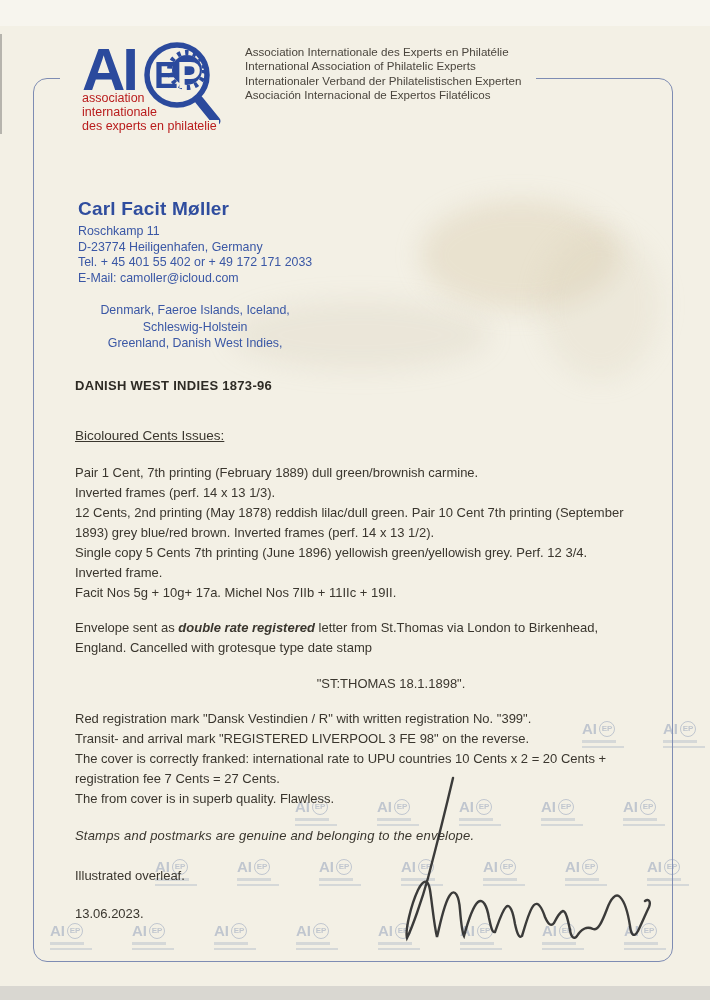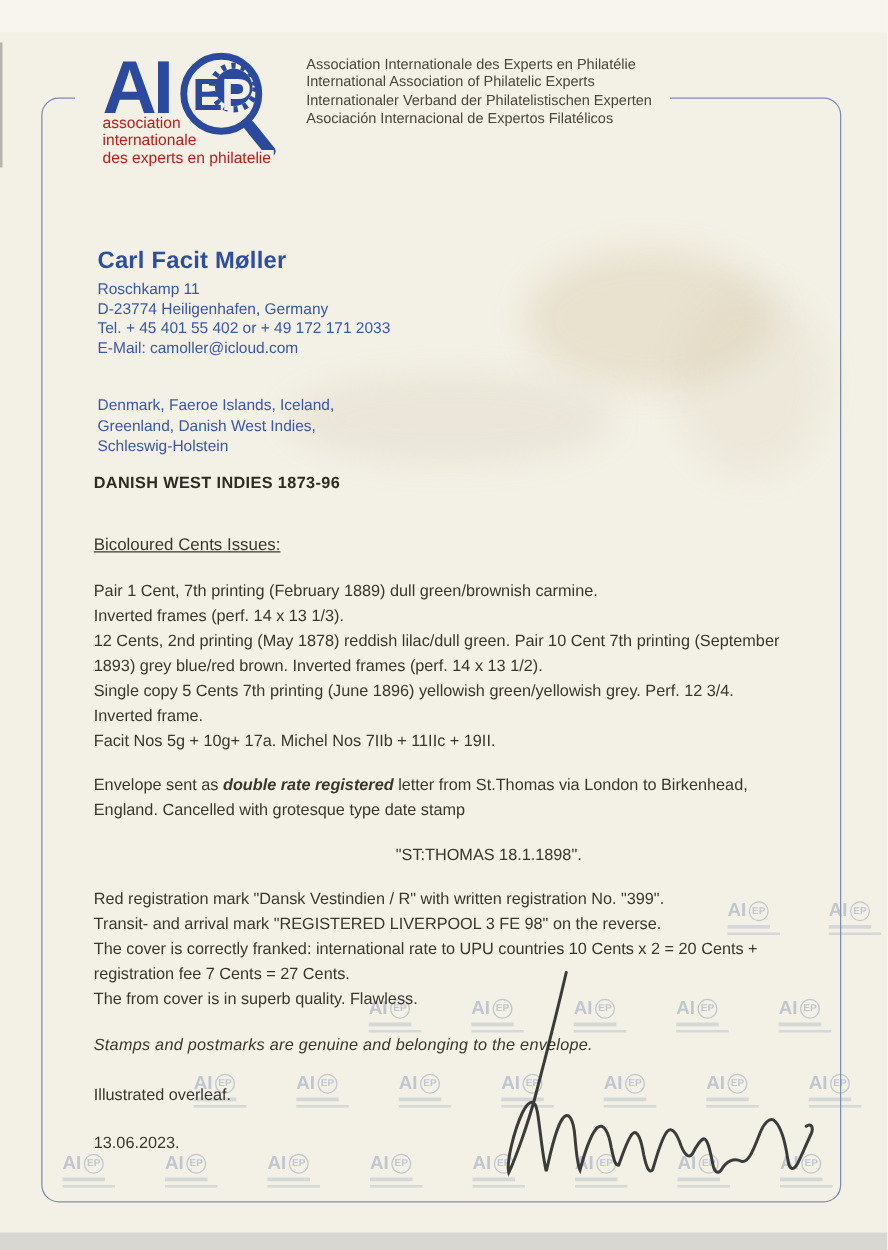--- a/index.html
+++ b/index.html
@@ -46,21 +46,21 @@
   .tagline span{display:block;background:#f3f0e5;width:fit-content;padding-right:2px;}
   .org-names{position:absolute;left:245px;top:45px;font-size:11.6px;line-height:14.3px;color:#4a453d;}
   .cert-no{position:absolute;left:540px;top:42px;color:#4d4d4d;white-space:nowrap;}
   .cert-no .no-prefix{font-size:16px;vertical-align:6px;letter-spacing:1px;}
   .cert-no .no-digits{font-family:"DejaVu Sans Mono", monospace;font-size:26px;letter-spacing:3px;}
 
   
   .expert{position:absolute;left:78px;top:198px;color:#3a57a5;}
   .expert-name{font-size:19px;font-weight:bold;color:#2f4d9e;letter-spacing:.2px;}
   .addr{margin-top:4px;font-size:12.4px;line-height:15.5px;}
-  .spec{margin-top:30px;font-size:12.4px;line-height:16.5px;}
+  .spec{margin-top:16px;font-size:12.4px;line-height:16.5px;text-align:center;}
 
   
   .content{position:absolute;left:75px;top:376px;width:568px;font-size:13px;line-height:20px;color:#3a362e;}
   .content div{white-space:nowrap;}
   .cert-title{font-size:13px;font-weight:bold;color:#2e2b25;letter-spacing:.3px;}
   .cert-subtitle{margin-top:30px;text-decoration:underline;font-size:13.5px;}
   .para1{margin-top:17px;}
   .env-para{margin-top:15px;}
   .env-em{font-weight:bold;font-style:italic;}
   .datestamp{margin-top:16px;text-align:center;padding-left:64px;}
@@ -293,22 +293,22 @@
   <div class="expert">
     <div class="expert-name">Carl Facit Møller</div>
     <div class="addr">
         <div>Roschkamp 11</div>
         <div>D-23774 Heiligenhafen, Germany</div>
         <div>Tel. + 45 401 55 402 or + 49 172 171 2033</div>
         <div>E-Mail: camoller@icloud.com</div>
       </div>
     <div class="spec">
         <div>Denmark, Faeroe Islands, Iceland,</div>
+        <div>Schleswig-Holstein</div>
         <div>Greenland, Danish West Indies,</div>
-        <div>Schleswig-Holstein</div>
       </div>
   </div>
 
   <div class="content">
     <div class="cert-title">DANISH WEST INDIES 1873-96</div>
     <div class="cert-subtitle">Bicoloured Cents Issues:</div>
 
     <div class="para1">
         <div>Pair 1 Cent, 7th printing (February 1889) dull green/brownish carmine.</div>
         <div>Inverted frames (perf. 14 x 13 1/3).</div>

